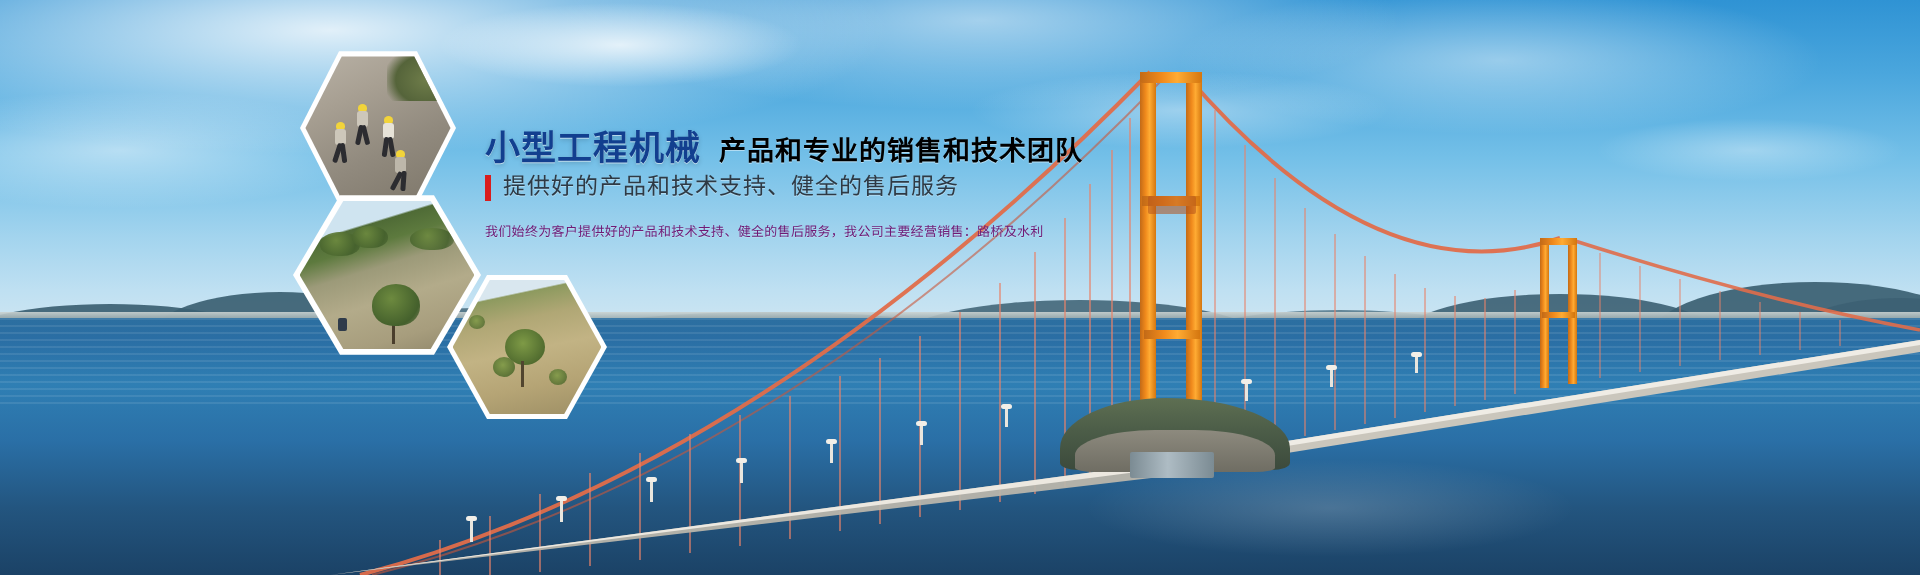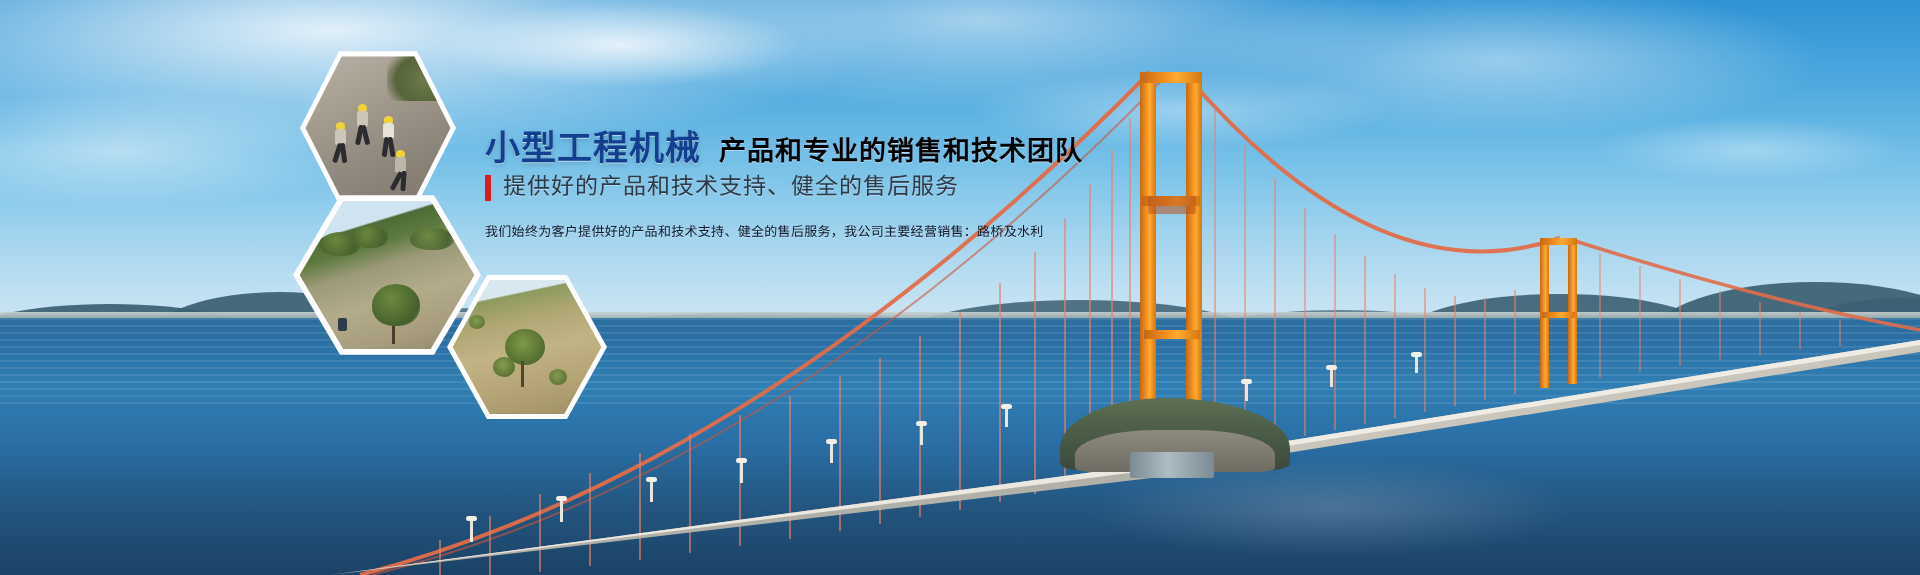--- a/index.html
+++ b/index.html
@@ -126,21 +126,21 @@
     font-size:27px;font-weight:bold;letter-spacing:1px;color:#000000;
     text-shadow:0 1px 0 rgba(255,255,255,.45);
     white-space:nowrap;line-height:46px;
   }
 
   .subline{display:flex;align-items:flex-end;gap:12px;height:30px;}
   .bar{width:6px;height:26px;background:#d91d1d;flex:0 0 auto;}
   .subline-text{font-size:23px;color:#2e3a45;letter-spacing:1px;white-space:nowrap;
                 text-shadow:0 1px 0 rgba(255,255,255,.35);}
 
-  .para{margin-top:20px;font-size:13px;line-height:22px;color:#0f172a;letter-spacing:.3px;
+  .para{margin-top:20px;font-size:13px;line-height:22px;color:#701a75;letter-spacing:.3px;
         text-shadow:0 1px 0 rgba(255,255,255,.22);}
   .para div{white-space:nowrap;}
 </style>
 </head>
 <body>
 
 <div class="banner">
 
   <div class="sky"></div>
 

